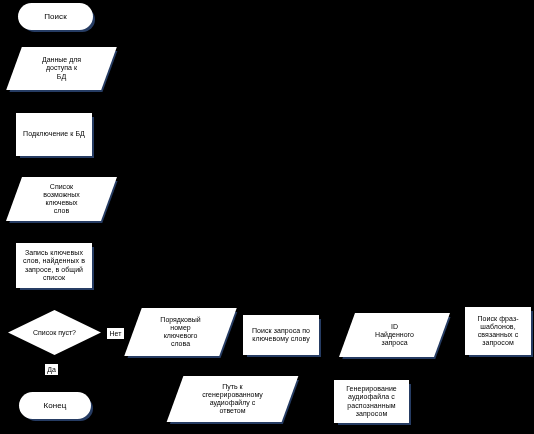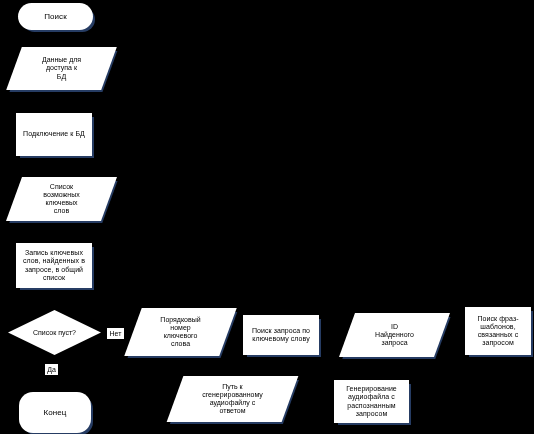--- a/index.html
+++ b/index.html
@@ -158,21 +158,21 @@
   </div>
 
   <div class="edge-label" style="left:107px; top:328px; width:17px; height:11px; font-size:7px;">
     <span>Нет</span>
   </div>
 
   <div class="edge-label" style="left:45px; top:364px; width:13px; height:11px; font-size:7px;">
     <span>Да</span>
   </div>
 
-  <div class="node term" style="left:19px; top:392px; width:72px; height:41px; font-size:8px;">
+  <div class="node term" style="left:19px; top:392px; width:72px; height:27px; font-size:8px;">
     <span class="txt">Конец</span>
   </div>
 
   <div class="data-shape" style="left:133px; top:308px; width:95px; height:48px;">
     <div class="skew"></div>
     <div class="label" style="font-size:7px;">Порядковый
 номер
 ключевого
 слова</div>
   </div>

